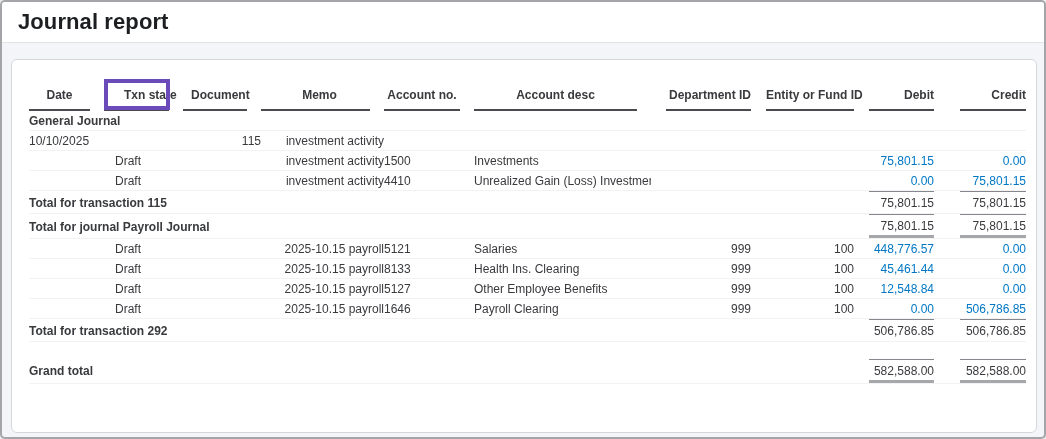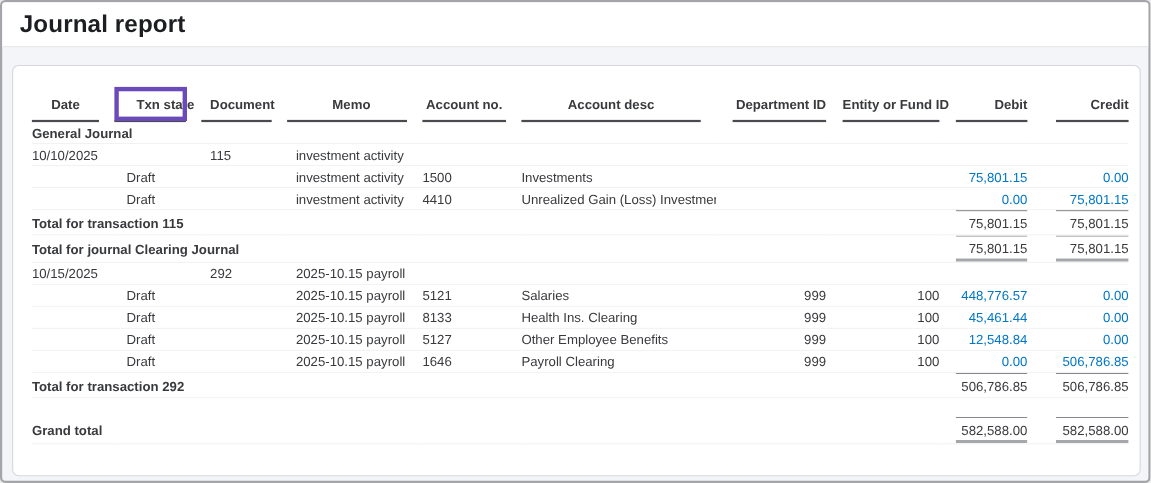--- a/index.html
+++ b/index.html
@@ -52,21 +52,21 @@
     position:absolute; left:0; top:-5px; width:66px; height:31px;
     border:4px solid #6b4bba; pointer-events:none;
   }
 
   td {
     padding:3px 0 2px; border-bottom:1px solid #f2f2f3;
     white-space:nowrap; overflow:hidden; height:19px;
   }
   td.al { text-align:left;margin-top:32px; } td.ar { text-align:right; }
   td.ind10 { padding-left:11px; }
-  td.ind8 { padding-left:8px; }
+  td.ind8 { padding-left:8px;text-align:right; }
   tr.section td, td.bold { font-weight:bold; }
   .lnk { color:#0077c5; cursor:pointer; }
 
   
   td.tot { border-bottom:1px solid #f2f2f3; padding:0; }
   .amt {
     display:block; text-align:right; border-top:1px solid #85878c;
     padding:4px 0 3px; margin-left:15px;
   }
   td.c-credit-cell .amt { margin-left:26px; }
@@ -196,42 +196,30 @@
             <td class="al bold" colspan="8">Total for transaction 115</td>
             <td class="tot">
                 <span class="amt">75,801.15</span>
               </td>
             <td class="tot c-credit-cell">
                 <span class="amt">75,801.15</span>
               </td>
           </tr>
 
           <tr>
-            <td class="al bold" colspan="8">Total for journal Clearing Journal</td>
+            <td class="al bold" colspan="8">Total for journal Payroll Journal</td>
             <td class="tot">
                 <span class="amt thick">75,801.15</span>
               </td>
             <td class="tot c-credit-cell">
                 <span class="amt thick">75,801.15</span>
               </td>
           </tr>
 
 
-          <tr>
-            <td class="al">10/15/2025</td>
-            <td class="al ind10"></td>
-            <td class="al ind8">292</td>
-            <td class="al ind8">2025-10.15 payroll</td>
-            <td class="al"></td>
-            <td class="al"></td>
-            <td class="ar"></td>
-            <td class="ar"></td>
-            <td class="ar"></td>
-            <td class="ar"></td>
-          </tr>
 
           <tr>
             <td class="al"></td>
             <td class="al ind10">Draft</td>
             <td class="al ind8"></td>
             <td class="al ind8">2025-10.15 payroll</td>
             <td class="al">5121</td>
             <td class="al">Salaries</td>
             <td class="ar">999</td>
             <td class="ar">100</td>

